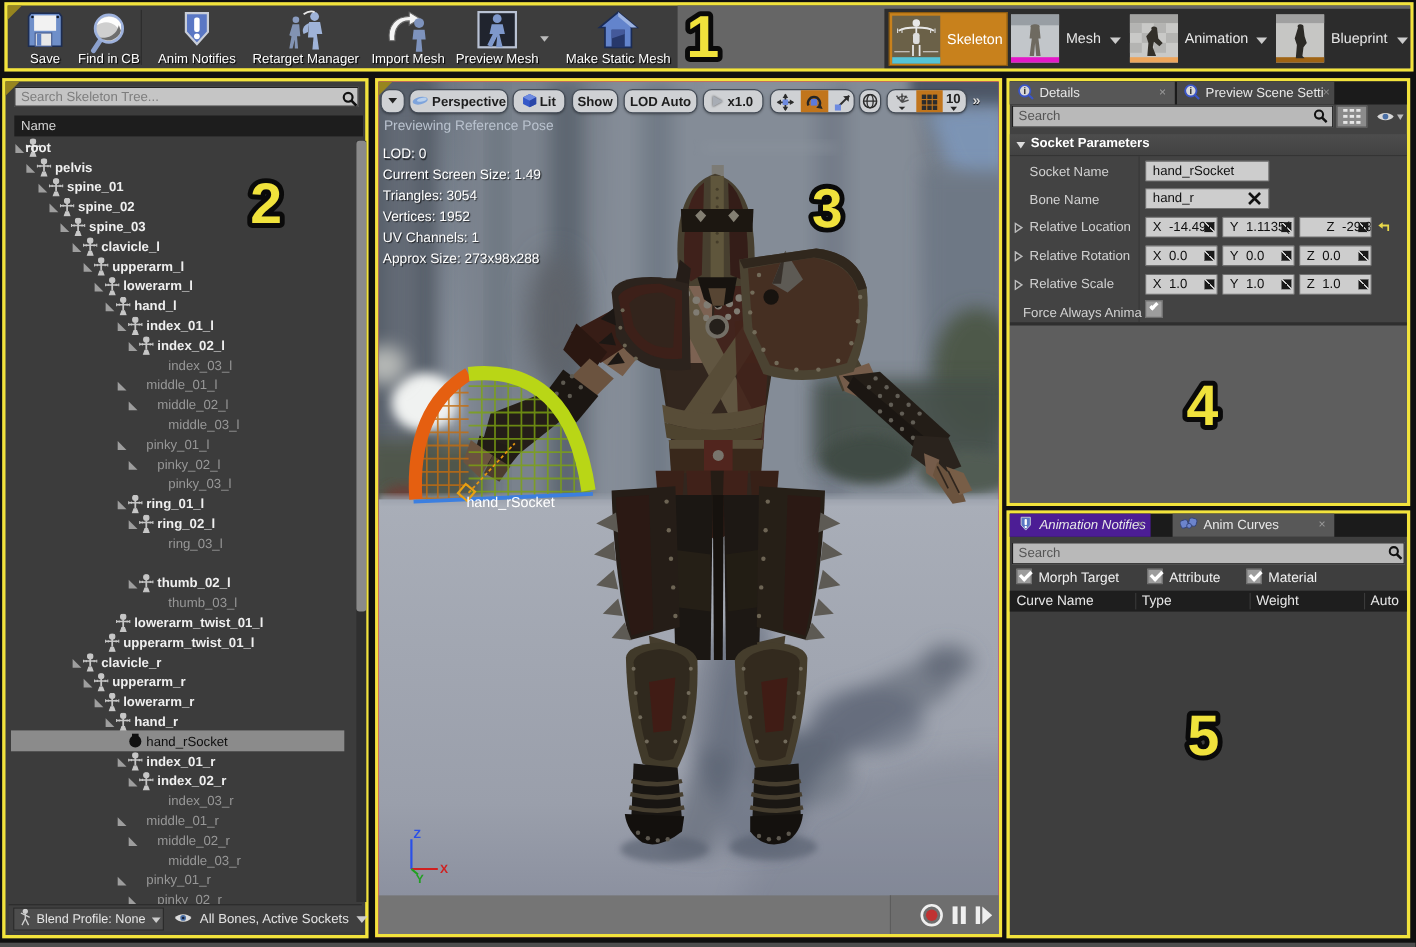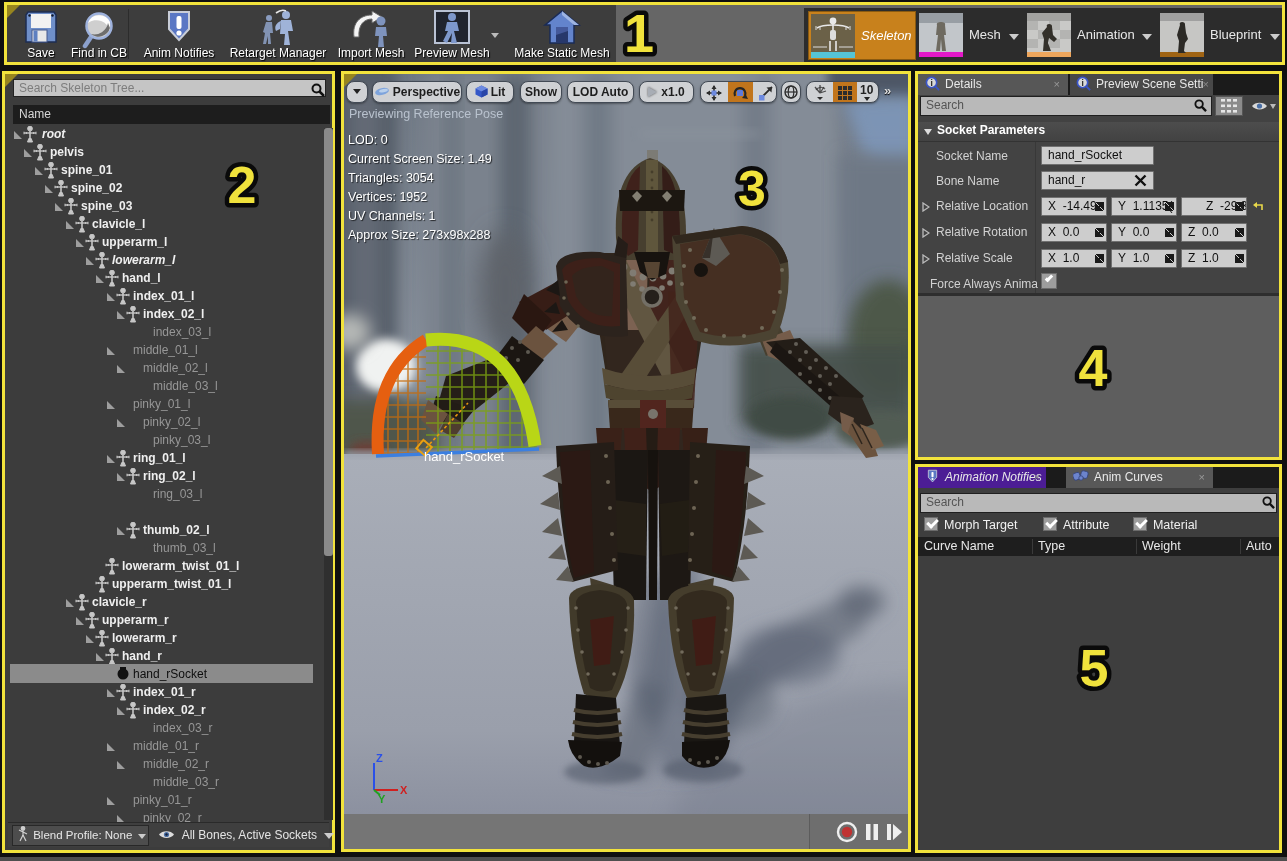--- a/index.html
+++ b/index.html
@@ -137,21 +137,21 @@
   <div class="tbtn" style="left:500px;width:110px;">
     <svg width="40" height="40" viewBox="0 0 40 40">
         <path d="M20 2 L37 16 L32 16 L32 34 L8 34 L8 16 L3 16 Z" fill="#6384cc" stroke="#1a2b55" stroke-width="1.5"></path>
         <path d="M20 2 L37 16 L32 16 L20 6 Z" fill="#9db4e2"></path>
         <rect x="14" y="18" width="12" height="16" fill="#27386b"></rect>
         <path d="M14 18 L26 18 L26 22 L14 26 Z" fill="#44599a"></path>
       </svg>
     <div class="lbl">Make Static Mesh</div>
   </div>
   <div id="assetTabs">
-    <div class="atab" style="left:4px;width:108px;background:#c8811c;border:1px solid #8a5a10;font-style:italic;">
+    <div class="atab" style="left:4px;width:108px;background:#c8811c;border:1px solid #8a5a10;">
       <svg class="thumb" viewBox="0 0 44 44">
           <rect width="44" height="44" fill="#6b6148"></rect>
           <rect y="38" width="44" height="6" fill="#55c4d6"></rect>
           <g stroke="#e8e8e8" stroke-width="1.6" fill="none">
             <circle cx="22" cy="7" r="2.6" fill="#e8e8e8"></circle>
             <line x1="22" y1="10" x2="22" y2="26"></line>
             <path d="M6 14 C12 10 32 10 38 14"></path>
             <line x1="19" y1="27" x2="19" y2="37"></line>
             <line x1="25" y1="27" x2="25" y2="37"></line>
           </g>
@@ -226,21 +226,21 @@
             <circle cx="7" cy="2.6" r="2.4"></circle>
             <line x1="7" y1="5" x2="7" y2="12" stroke-width="1.6"></line>
             <line x1="1" y1="7" x2="13" y2="7" stroke-width="1.4"></line>
             <line x1="1" y1="5.7" x2="1" y2="8.3" stroke-width="1"></line>
             <line x1="3.4" y1="6" x2="3.4" y2="8" stroke-width="1"></line>
             <line x1="10.6" y1="6" x2="10.6" y2="8" stroke-width="1"></line>
             <line x1="13" y1="5.7" x2="13" y2="8.3" stroke-width="1"></line>
             <path d="M4.5 16 L9.5 16 L8.2 12.5 L5.8 12.5 Z"></path>
           </g>
         </svg>
-        <span class="tname bold" style="left:37px;font-style:italic;">root</span>
+        <span class="tname bold" style="left:18px;">root</span>
       </div>
 <div class="trow" style="top:18px;">
         <svg class="xtri" style="left:18px;" width="10" height="10">
           <polygon points="1,1 9,9 1,9" fill="#9e9e9e"></polygon>
         </svg>
         <svg class="bic" style="left:28px;" width="14" height="17" viewBox="0 0 14 17">
           <g fill="#c7c7c7" stroke="#c7c7c7">
             <circle cx="7" cy="2.6" r="2.4"></circle>
             <line x1="7" y1="5" x2="7" y2="12" stroke-width="1.6"></line>
             <line x1="1" y1="7" x2="13" y2="7" stroke-width="1.4"></line>
@@ -352,21 +352,21 @@
             <circle cx="7" cy="2.6" r="2.4"></circle>
             <line x1="7" y1="5" x2="7" y2="12" stroke-width="1.6"></line>
             <line x1="1" y1="7" x2="13" y2="7" stroke-width="1.4"></line>
             <line x1="1" y1="5.7" x2="1" y2="8.3" stroke-width="1"></line>
             <line x1="3.4" y1="6" x2="3.4" y2="8" stroke-width="1"></line>
             <line x1="10.6" y1="6" x2="10.6" y2="8" stroke-width="1"></line>
             <line x1="13" y1="5.7" x2="13" y2="8.3" stroke-width="1"></line>
             <path d="M4.5 16 L9.5 16 L8.2 12.5 L5.8 12.5 Z"></path>
           </g>
         </svg>
-        <span class="tname bold" style="left:107px;font-style:italic;">lowerarm_l</span>
+        <span class="tname bold" style="left:107px;">lowerarm_l</span>
       </div>
 <div class="trow" style="top:144px;">
         <svg class="xtri" style="left:90px;" width="10" height="10">
           <polygon points="1,1 9,9 1,9" fill="#9e9e9e"></polygon>
         </svg>
         <svg class="bic" style="left:100px;" width="14" height="17" viewBox="0 0 14 17">
           <g fill="#c7c7c7" stroke="#c7c7c7">
             <circle cx="7" cy="2.6" r="2.4"></circle>
             <line x1="7" y1="5" x2="7" y2="12" stroke-width="1.6"></line>
             <line x1="1" y1="7" x2="13" y2="7" stroke-width="1.4"></line>

